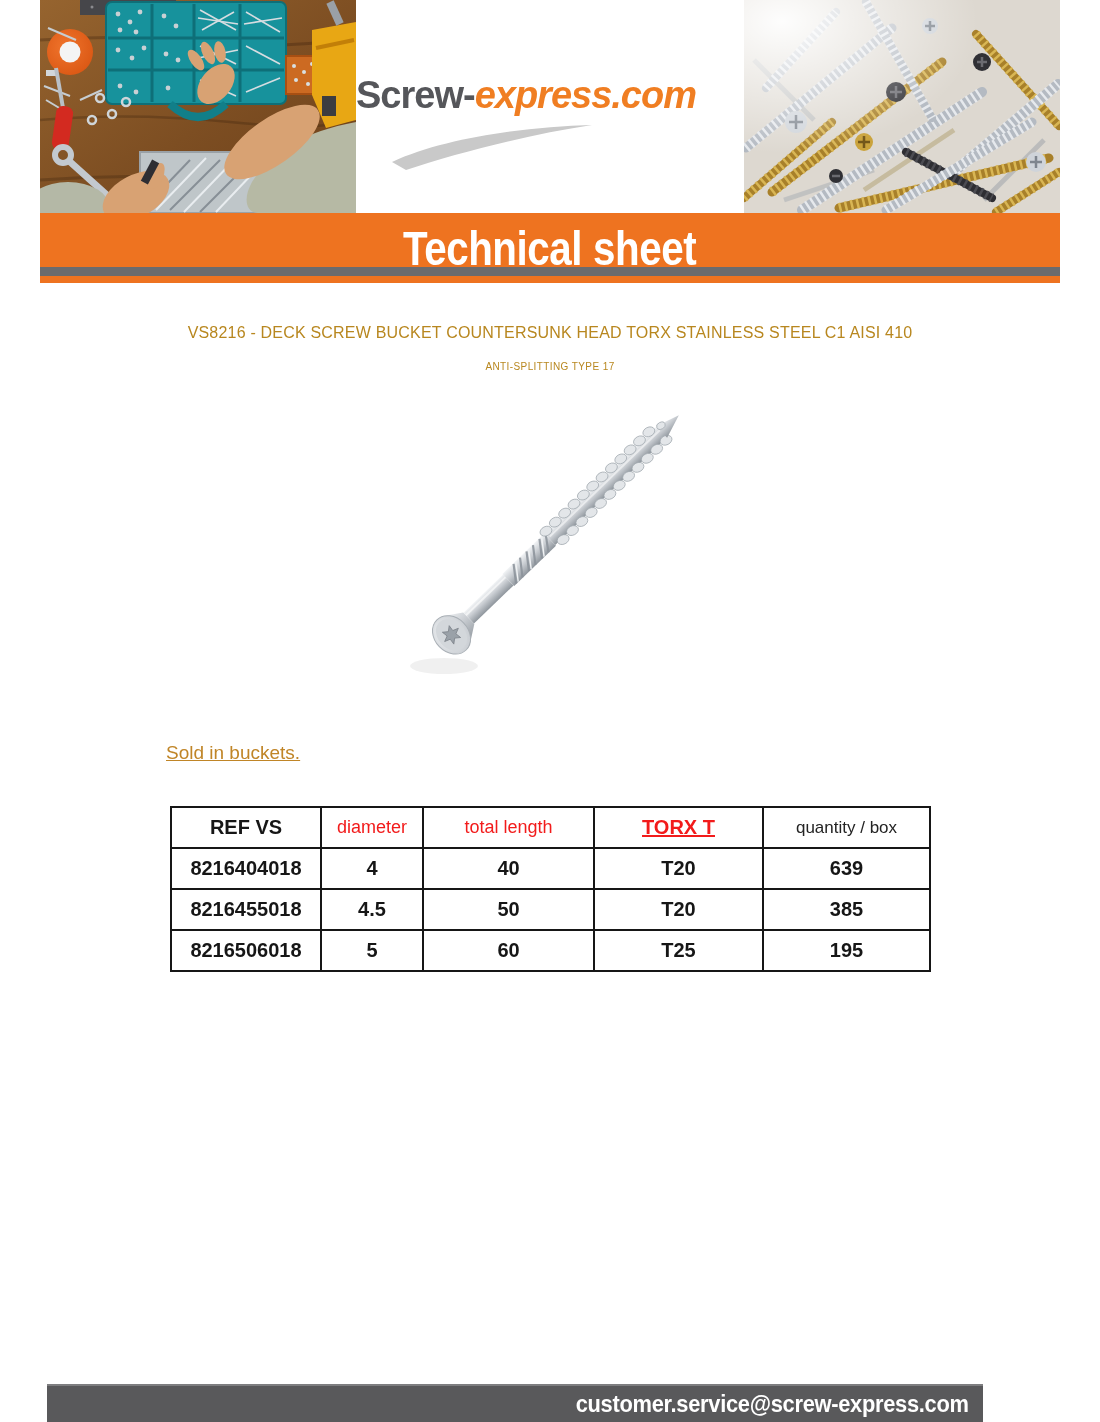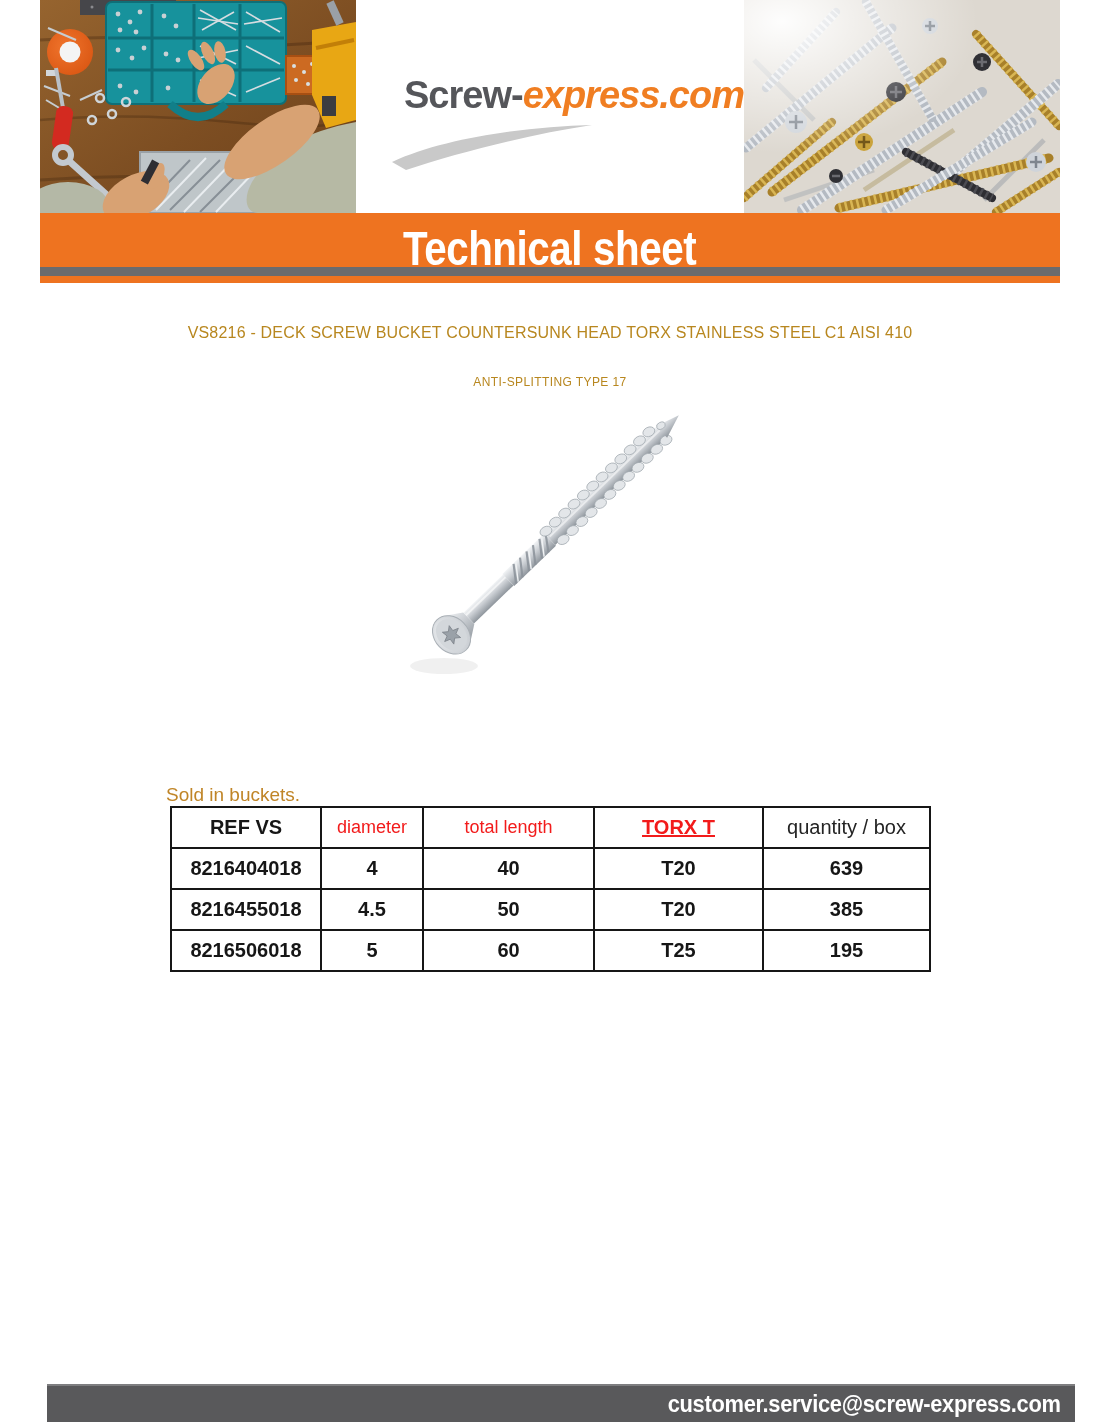--- a/index.html
+++ b/index.html
@@ -4,56 +4,56 @@
 <style>
   html,body{margin:0;padding:0;background:#fff;}
   .page{position:relative;width:1100px;height:1422px;background:#ffffff;
         font-family:"Liberation Sans",sans-serif;overflow:hidden;}
 
   
   .header{position:absolute;left:40px;top:0;width:1020px;height:213px;display:flex;}
   .photo{width:316px;height:213px;overflow:hidden;flex:0 0 auto;}
   .photo svg{display:block;}
   .logo-box{flex:1;position:relative;background:#fff;}
-  .logo-text{position:absolute;top:74px;left:0;width:100%;text-align:right;
+  .logo-text{position:absolute;top:74px;left:0;width:100%;text-align:left;
              font-size:38px;font-weight:bold;letter-spacing:-1px;white-space:nowrap;}
   .logo-dark{color:#55565a;}
   .logo-orange{color:#f07e22;font-style:italic;}
   .swoosh{position:absolute;left:28px;top:118px;}
 
   
   .banner{position:absolute;left:40px;top:213px;width:1020px;height:70px;background:#ee7320;
           display:flex;align-items:center;justify-content:center;}
   .banner-text{color:#ffffff;font-weight:bold;font-size:48px;letter-spacing:-.5px;
                transform:scaleX(.84);white-space:nowrap;}
   .gray-bar{position:absolute;left:40px;top:267px;width:1020px;height:9px;background:#6b6b6d;}
 
   
   .title-block{position:absolute;left:40px;top:324px;width:1020px;text-align:center;color:#b8871f;}
   .title-line1{font-size:16px;letter-spacing:.2px;font-weight:500;}
-  .title-line2{margin-top:33px;font-size:12px;letter-spacing:.4px;font-weight:500;}
+  .title-line2{margin-top:19px;font-size:10px;letter-spacing:.4px;font-weight:500;}
 
   
   .screw-figure{position:absolute;left:400px;top:380px;width:330px;height:300px;}
 
   
-  .note{position:absolute;left:166px;top:784px;font-size:19px;color:#c08527;}
+  .note{position:absolute;left:166px;top:742px;font-size:19px;color:#c08527;text-decoration:underline;}
 
   
   .spec-table{position:absolute;left:170px;top:806px;border-collapse:collapse;table-layout:fixed;}
   .spec-table th,.spec-table td{border:2px solid #161616;text-align:center;vertical-align:middle;
       height:39px;padding:0;background:#fff;margin-left:16px;}
   .spec-table td{font-size:20px;font-weight:bold;color:#161616;}
   .h-ref{font-size:20px;font-weight:bold;color:#161616;}
   .h-red{font-size:18px;font-weight:normal;color:#f21b1b;}
   .h-torx{font-size:20px;font-weight:bold;color:#f21b1b;text-decoration:underline;}
-  .h-qty{font-size:20px;font-weight:normal;color:#242424;}
-
-  
-  .footer{position:absolute;left:47px;top:1384px;width:1028px;height:38px;background:#59595b;
+  .h-qty{font-size:17px;font-weight:normal;color:#242424;}
+
+  
+  .footer{position:absolute;left:47px;top:1384px;width:936px;height:38px;background:#59595b;
           display:flex;align-items:center;justify-content:flex-end;box-sizing:border-box;
           padding-right:14px;border-top:2px solid #7e7e80;}
   .footer-text{color:#ffffff;font-weight:bold;font-size:23px;letter-spacing:-.3px;
                transform:scaleX(.95);transform-origin:right center;white-space:nowrap;}
 </style>
 </head>
 <body>
 
 <div class="page">
 

